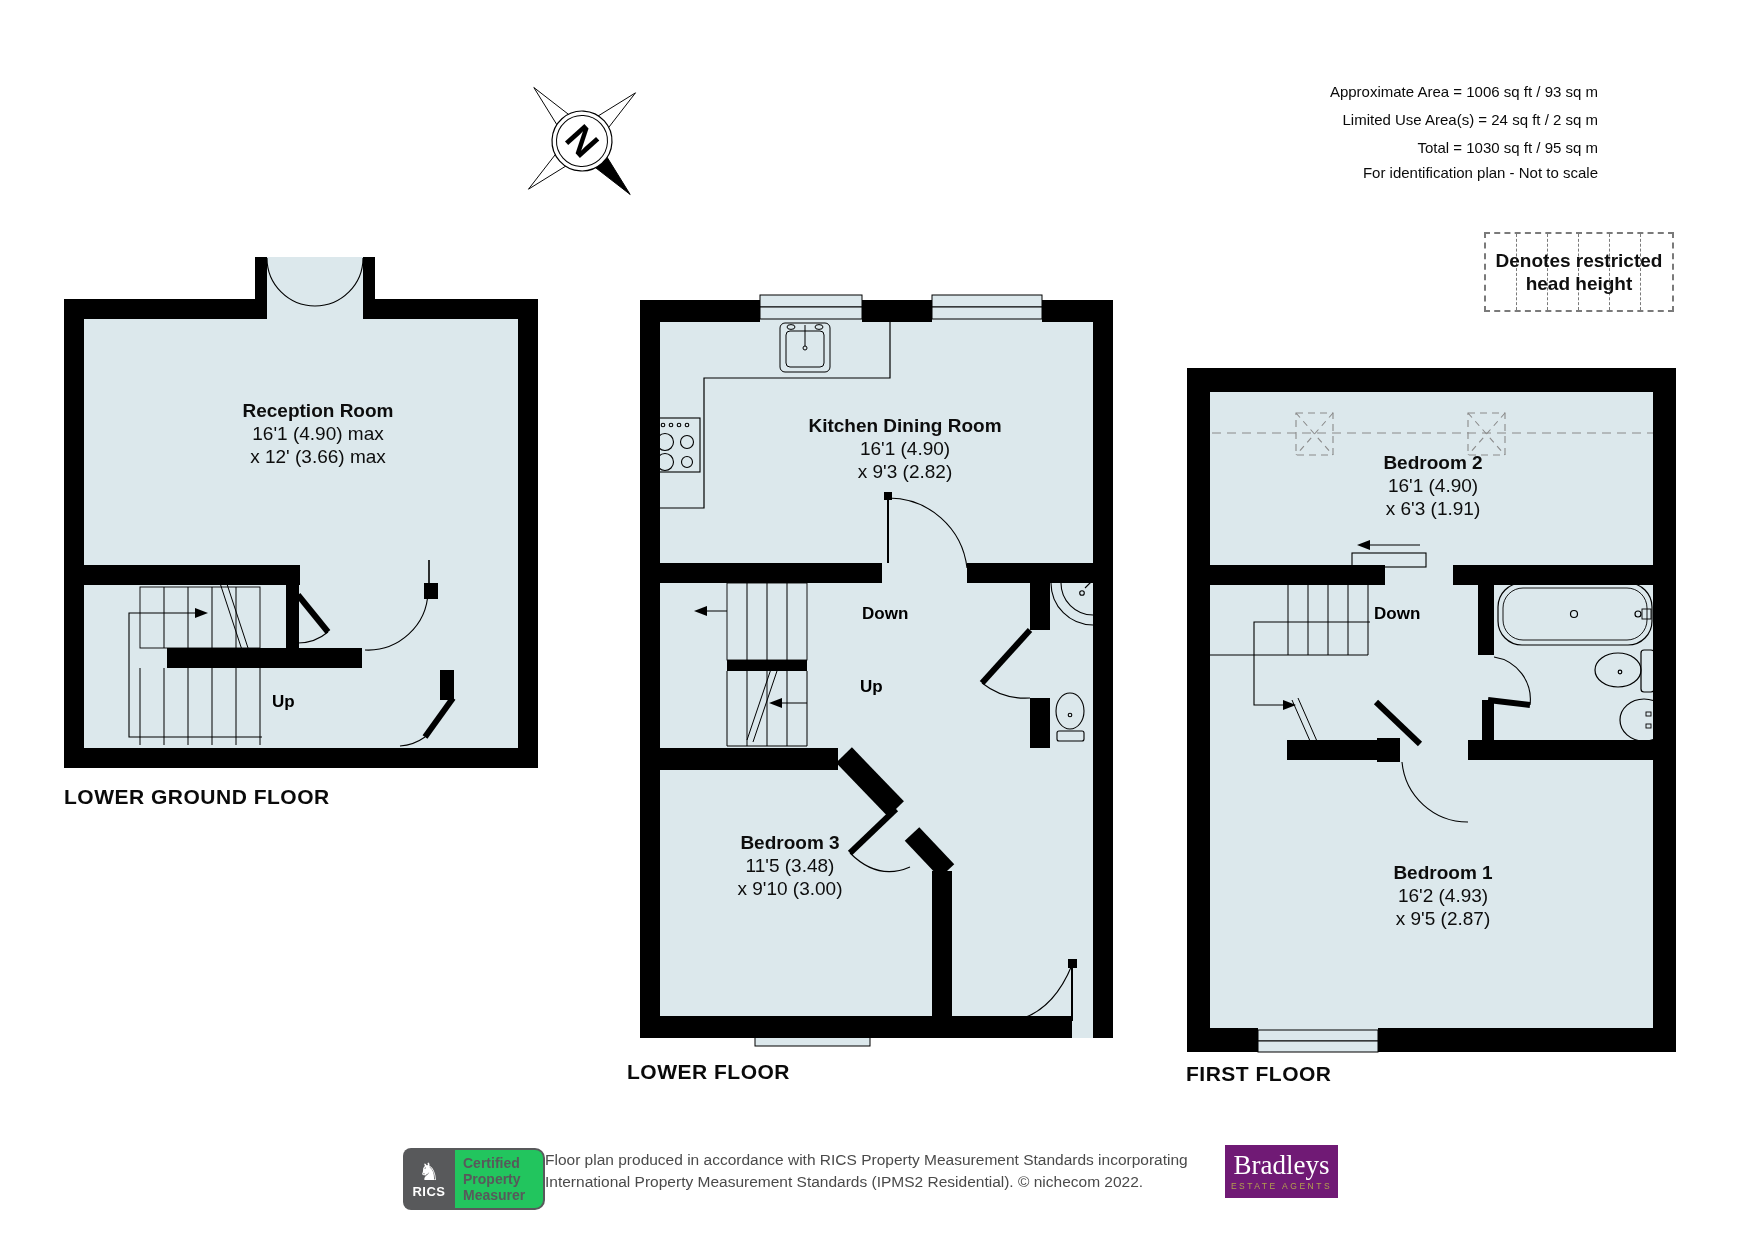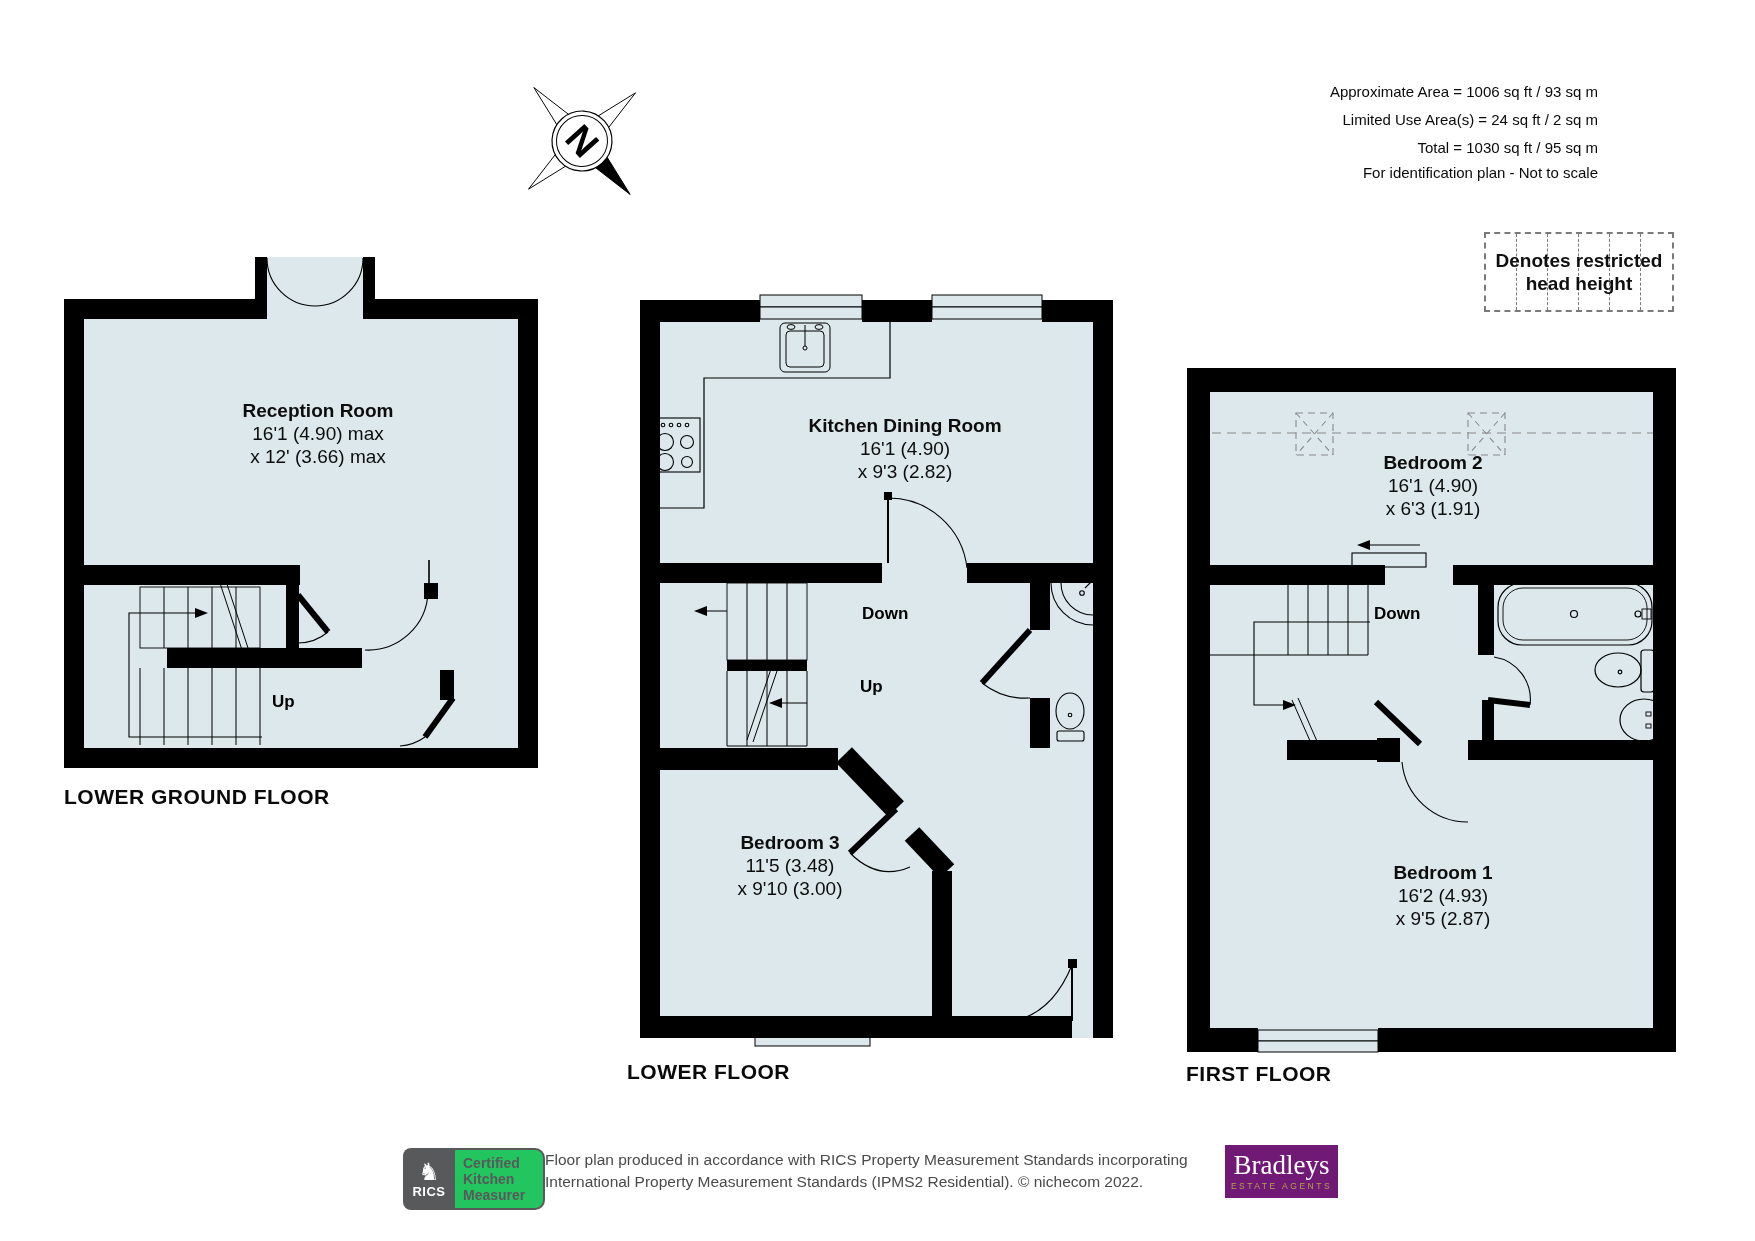--- a/index.html
+++ b/index.html
@@ -323,21 +323,21 @@
   <div class="abs floor-label" style="left:627px;top:1060px;">LOWER FLOOR</div>
   <div class="abs floor-label" style="left:1186px;top:1062px;">FIRST FLOOR</div>
 
   <div class="abs rics">
     <div class="rics-grey">
       <div class="lion">♞</div>
       <div class="brand">RICS</div>
     </div>
     <div class="rics-white">
       <div>Certified</div>
-      <div>Kitchen</div>
+      <div>Property</div>
       <div>Measurer</div>
     </div>
   </div>
   <div class="abs foot-text">
     <div>Floor plan produced in accordance with RICS Property Measurement Standards incorporating</div>
     <div>International Property Measurement Standards (IPMS2 Residential).   © nichecom 2022.</div>
   </div>
   <div class="abs bradleys">
     <div class="bname">Bradleys</div>
     <div class="btag">ESTATE AGENTS</div>

